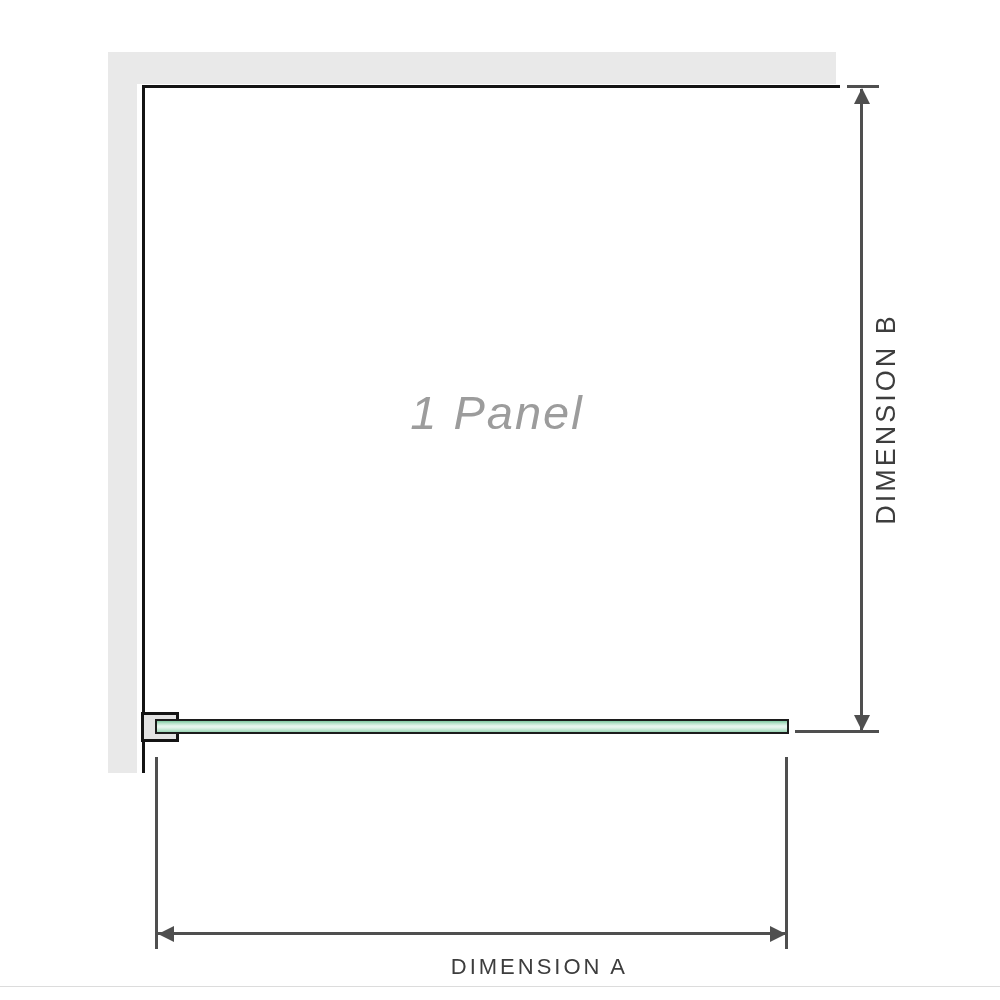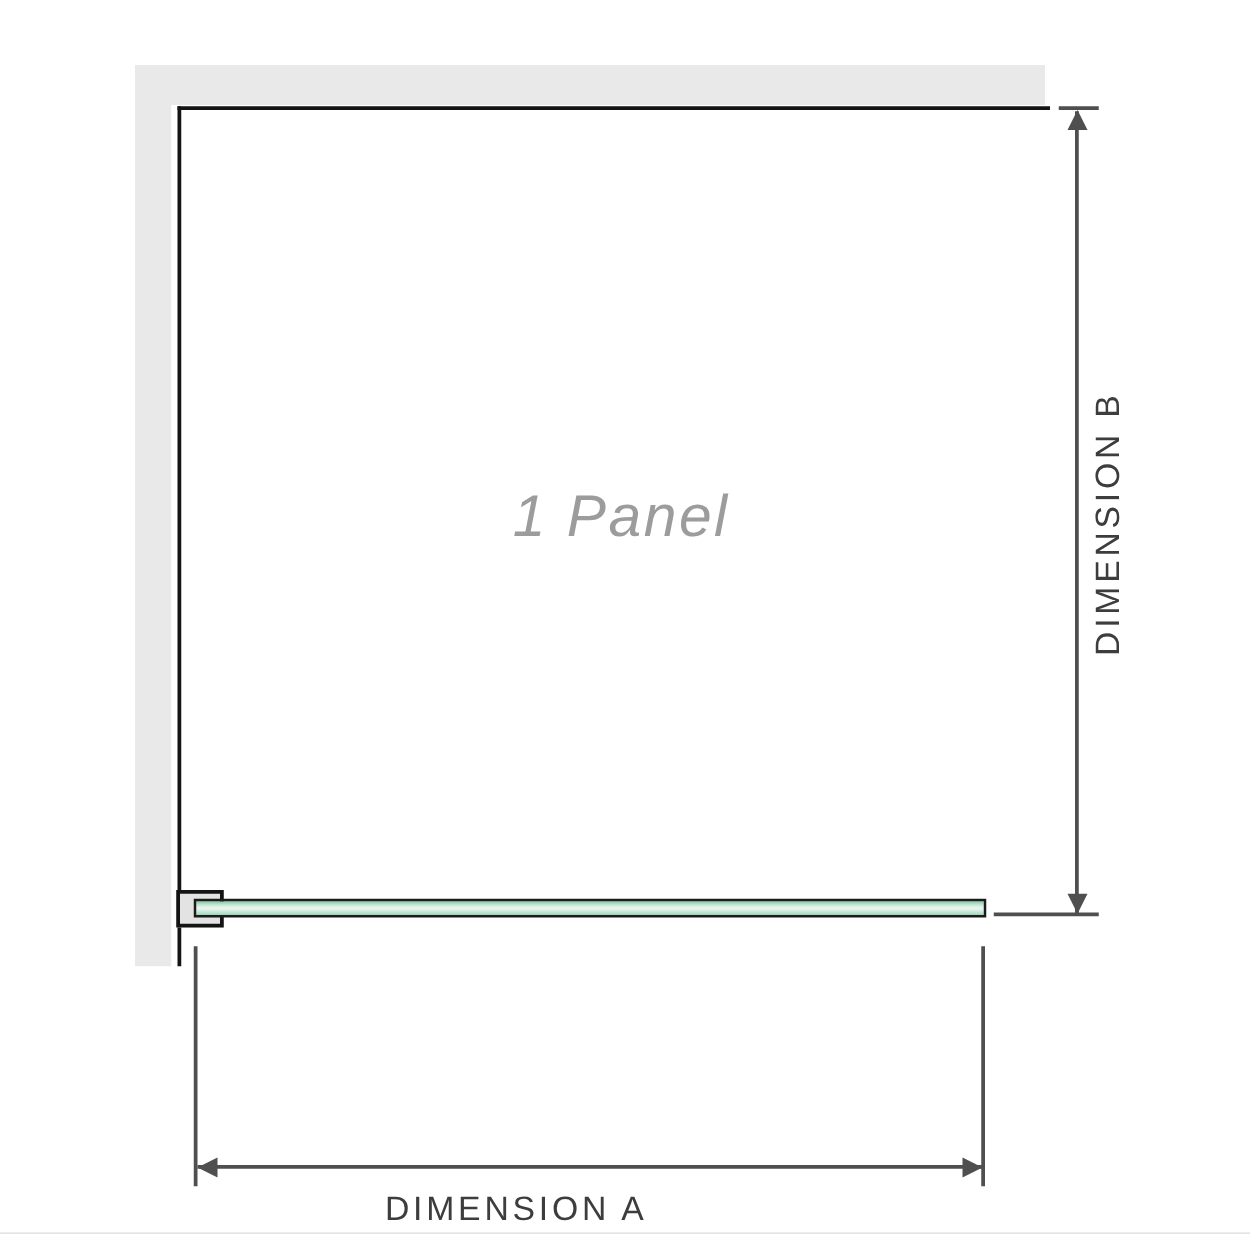--- a/index.html
+++ b/index.html
@@ -48,21 +48,21 @@
   .tri-left{left:158px;top:926px;border-top:8px solid transparent;
     border-bottom:8px solid transparent;border-right:16px solid var(--dim_line,#4f4f4f);}
   .tri-right{left:770px;top:926px;border-top:8px solid transparent;
     border-bottom:8px solid transparent;border-left:16px solid var(--dim_line,#4f4f4f);}
 
   
   .dim-label{color:var(--dim_text,#3d3d3d);letter-spacing:3px;font-weight:300;}
   .dimb-label{left:776px;top:404px;width:220px;height:30px;line-height:30px;
     text-align:center;font-size:27px;transform:rotate(-90deg);}
   .dima-label{left:308px;top:950px;width:320px;height:34px;line-height:34px;
-    text-align:left;font-size:27px;}
+    text-align:right;font-size:22px;}
 
   
   .photo-edge{left:0;top:986px;width:1000px;height:1px;background:var(--photo_edge,#dcdcdc);}
 </style>
 </head>
 <body>
 
 <div class="abs wall-top"></div>
 <div class="abs wall-left"></div>
 

